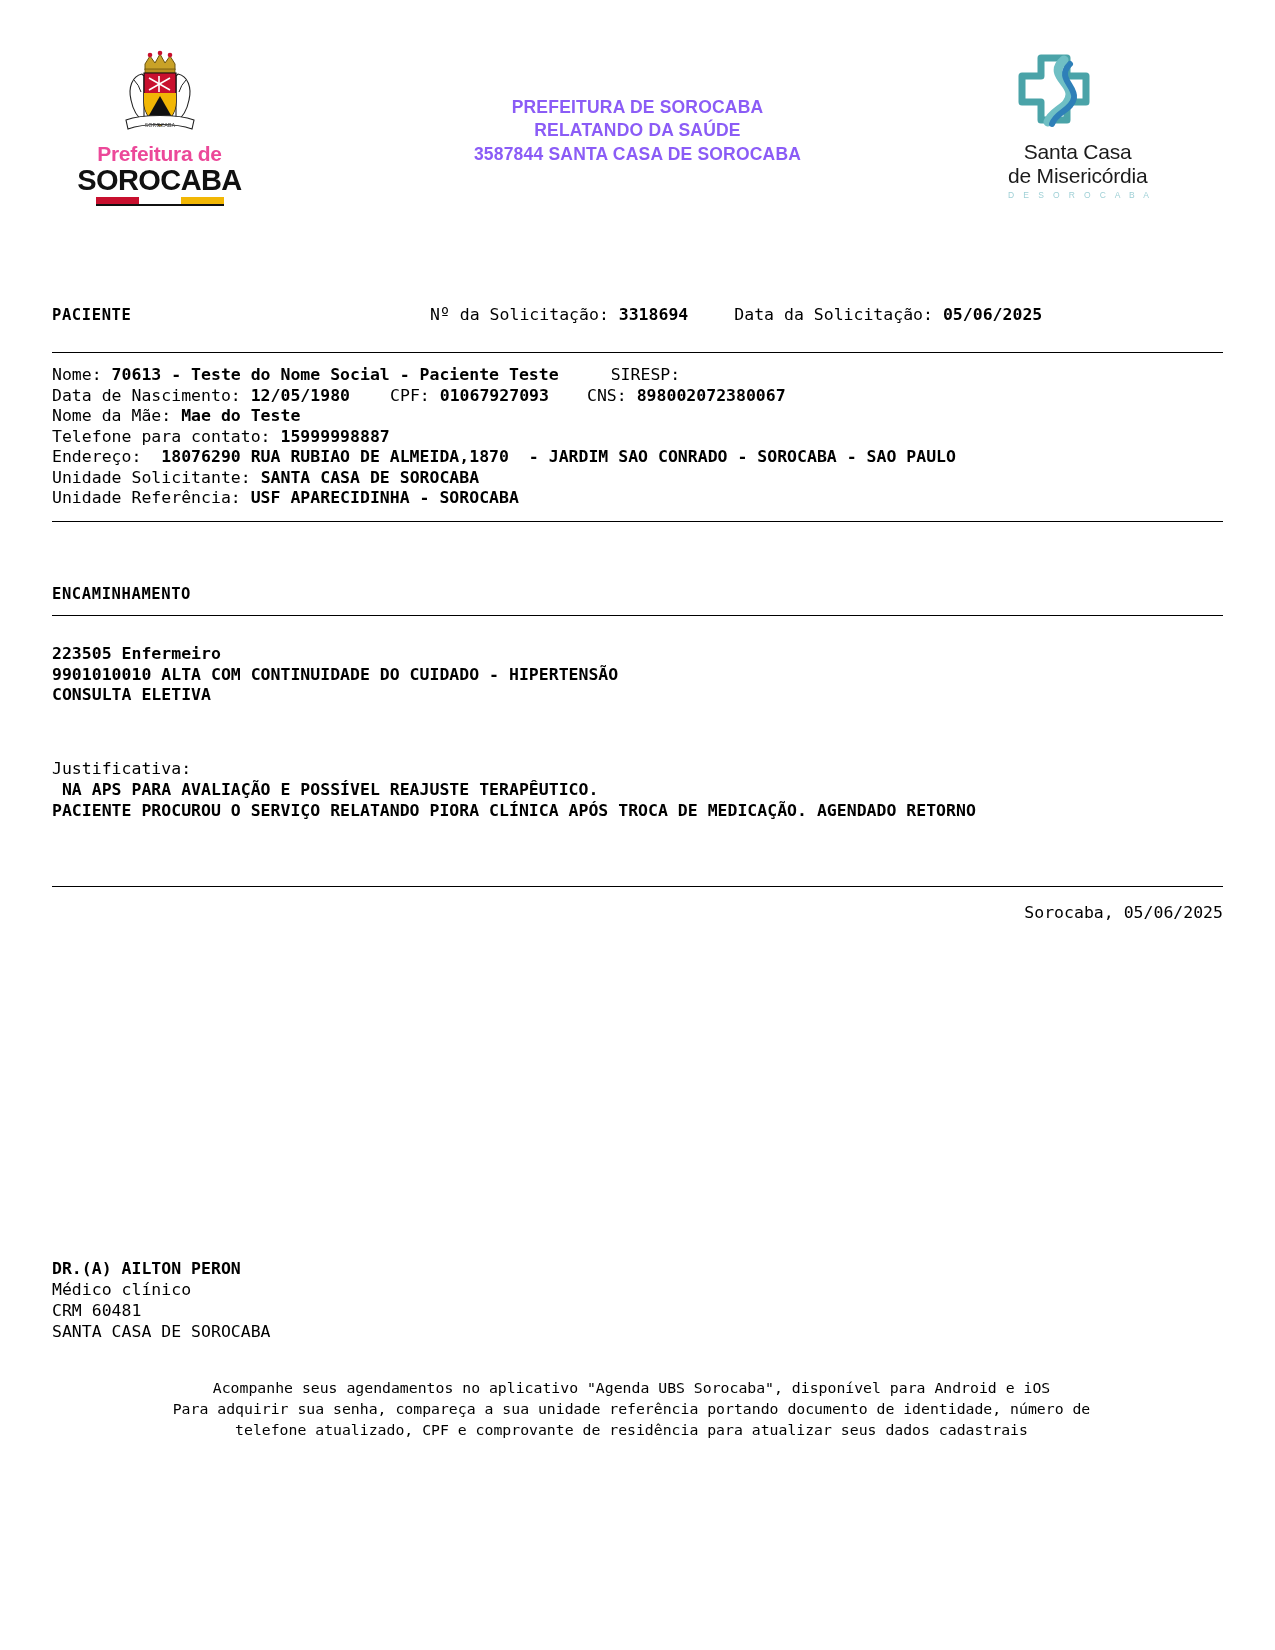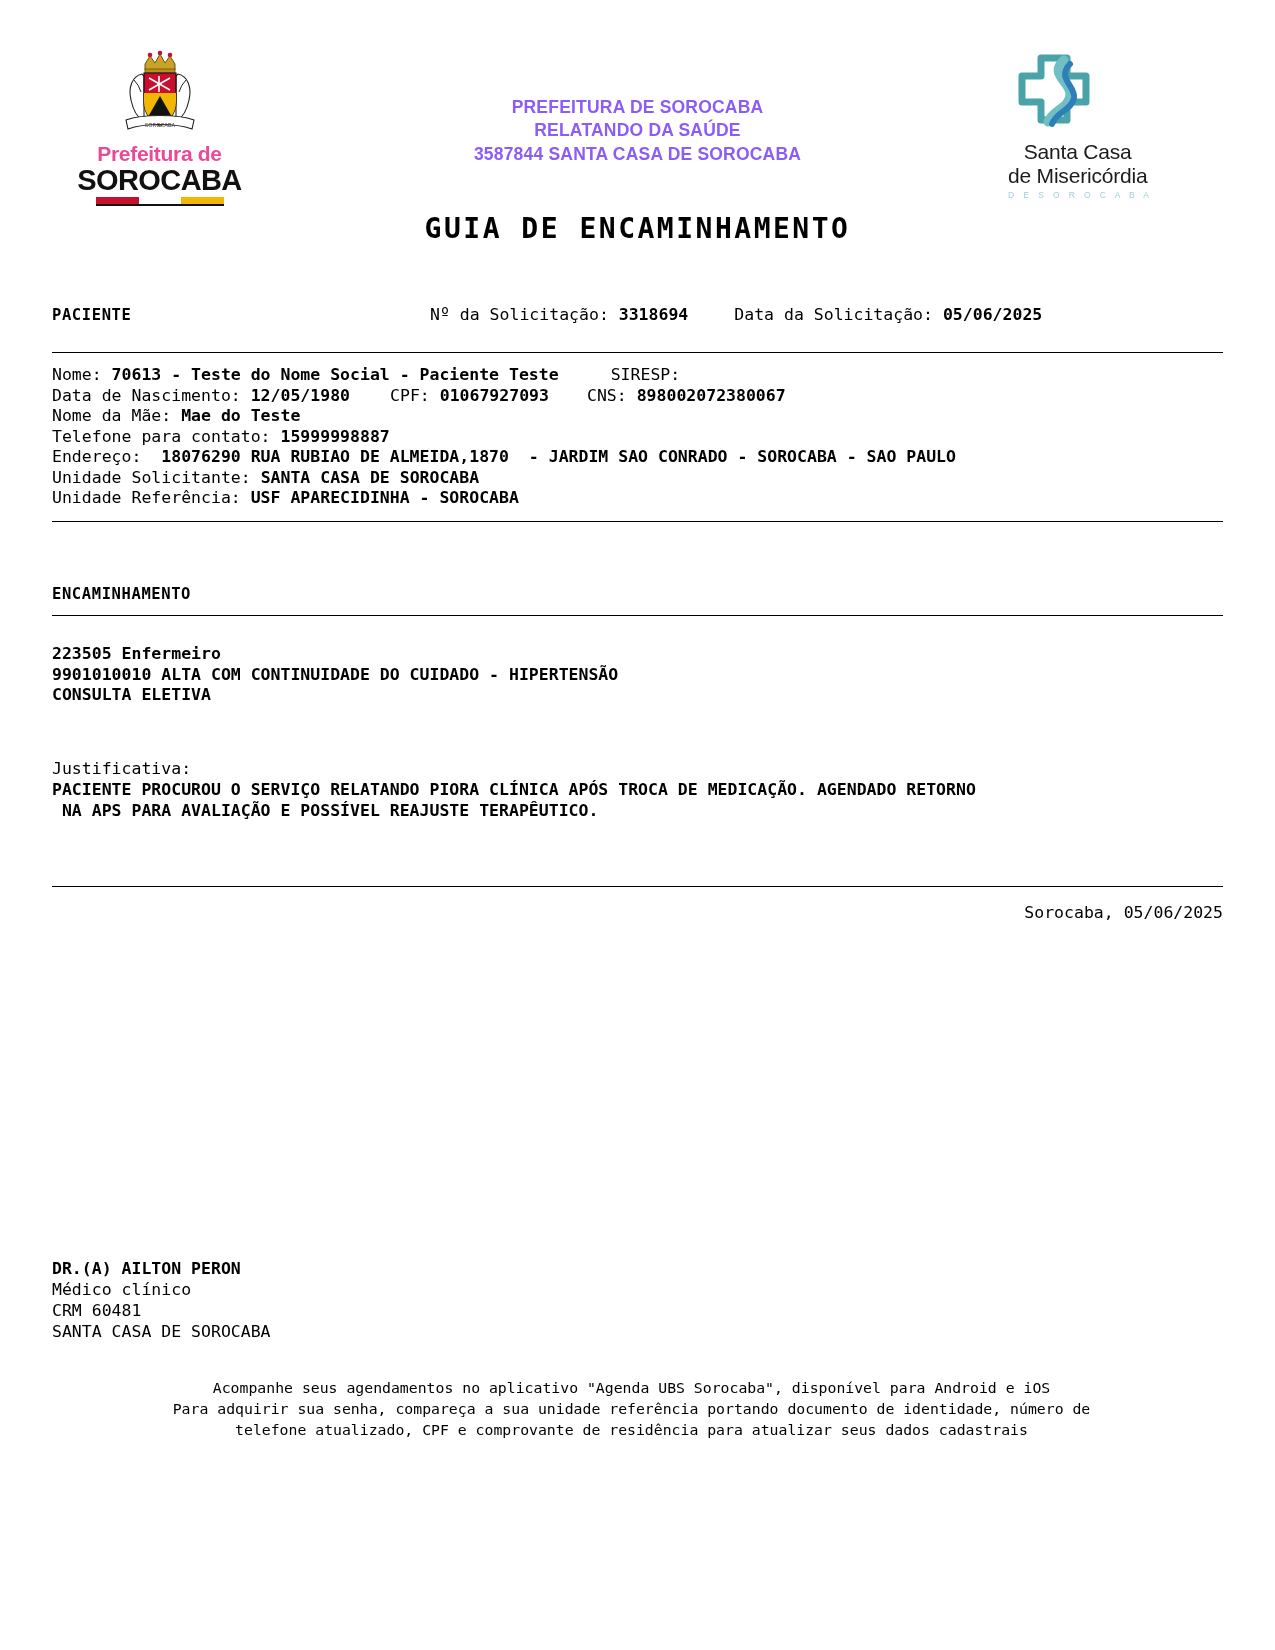--- a/index.html
+++ b/index.html
@@ -258,21 +258,20 @@
         </svg>
       </div>
       <div class="sc-name">
         <div>Santa Casa</div>
         <div>de Misericórdia</div>
       </div>
       <div class="sc-sub">D E   S O R O C A B A</div>
     </div>
   </div>
 
-  <div class="doc-title">GUIA DE ENCAMINHAMENTO</div>
 
   <div class="patient-head">
     <span class="ph-left">PACIENTE</span>
     <span class="ph-mid"><span>Nº da Solicitação: </span><b class="v">3318694</b></span>
     <span class="ph-right"><span>Data da Solicitação: </span><b class="v">05/06/2025</b></span>
   </div>
 
   <div class="rule" style="top:352px"></div>
 
   <div class="info-block">
@@ -298,22 +297,22 @@
   <div class="rule" style="top:615px"></div>
 
   <div style="position:absolute; top:644px; left:52px; right:52px;">
     <div class="enc-item">223505 Enfermeiro</div>
     <div class="enc-item">9901010010 ALTA COM CONTINUIDADE DO CUIDADO - HIPERTENSÃO</div>
     <div class="enc-item">CONSULTA ELETIVA</div>
   </div>
 
   <div style="position:absolute; top:758px; left:52px; right:52px;">
     <div class="just-label">Justificativa:</div>
+    <div class="just-text"> NA APS PARA AVALIAÇÃO E POSSÍVEL REAJUSTE TERAPÊUTICO.</div>
     <div class="just-text">PACIENTE PROCUROU O SERVIÇO RELATANDO PIORA CLÍNICA APÓS TROCA DE MEDICAÇÃO. AGENDADO RETORNO</div>
-    <div class="just-text"> NA APS PARA AVALIAÇÃO E POSSÍVEL REAJUSTE TERAPÊUTICO.</div>
   </div>
 
   <div class="rule" style="top:886px"></div>
 
   <div class="city-date" style="top:903px">Sorocaba, 05/06/2025</div>
 
   <div style="position:absolute; top:1258px; left:52px; right:52px;">
     <div class="sig-line bold">DR.(A) AILTON PERON</div>
     <div class="sig-line">Médico clínico</div>
     <div class="sig-line">CRM 60481</div>

